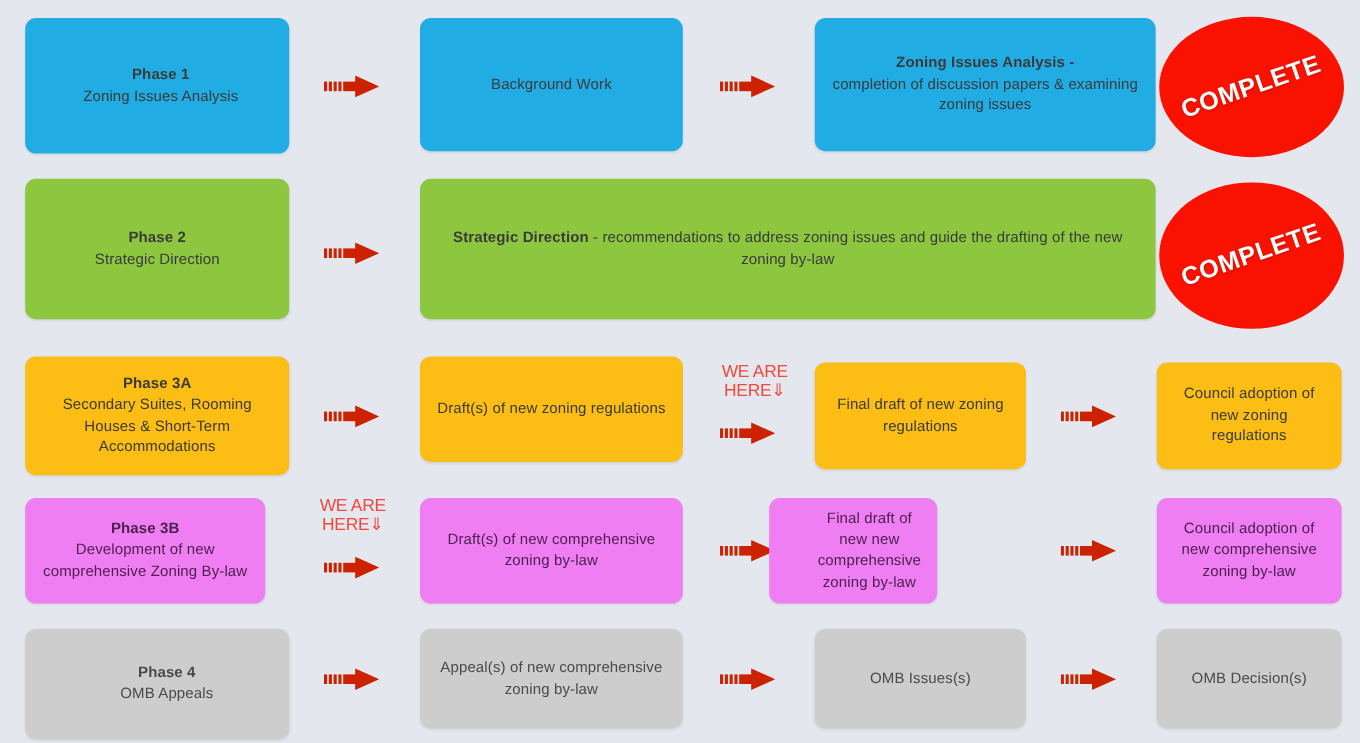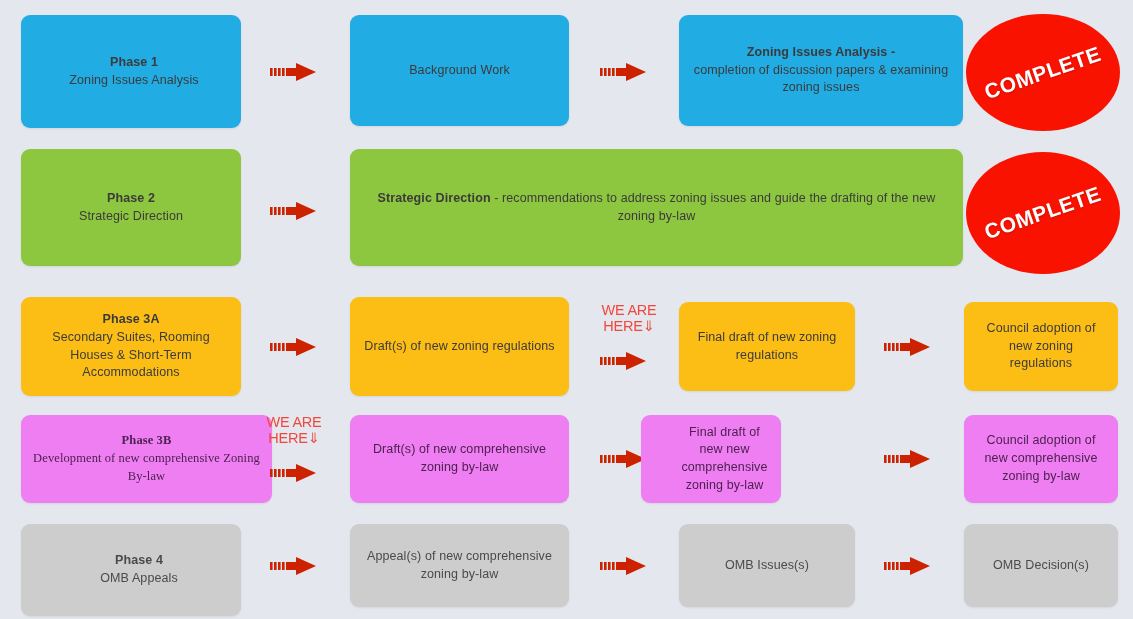--- a/index.html
+++ b/index.html
@@ -175,21 +175,21 @@
         <rect x="0" y="7" width="2.6" height="8"></rect>
         <rect x="4" y="7" width="2.6" height="8"></rect>
         <rect x="8" y="7" width="2.6" height="8"></rect>
         <rect x="12" y="7" width="2.6" height="8"></rect>
         <rect x="16" y="7" width="12" height="8"></rect>
         <polygon points="26,2 46,11 26,20"></polygon>
       </g>
     </svg>
   </div>
 
-  <div class="box c-amber" style="left:350px;top:297px;width:219px;height:99px;">
+  <div class="box c-amber" style="left:350px;top:297px;width:219px;height:88px;">
     <div class="txt">Draft(s) of new zoning regulations</div>
   </div>
 
   <div class="wah" style="left:598px;top:302px;width:62px;">
     <span>WE ARE</span>
     <span>HERE⇓</span>
   </div>
 
   <div class="arrow" style="left:600px;top:350px;">
     <svg viewBox="0 0 46 22" xmlns="http://www.w3.org/2000/svg">
@@ -218,21 +218,21 @@
         <rect x="16" y="7" width="12" height="8"></rect>
         <polygon points="26,2 46,11 26,20"></polygon>
       </g>
     </svg>
   </div>
 
   <div class="box c-amber" style="left:964px;top:302px;width:154px;height:89px;">
     <div class="txt">Council adoption of new zoning regulations</div>
   </div>
 
-  <div class="box c-pink" style="left:21px;top:415px;width:251px;height:88px;font-family:Liberation Serif, serif;">
+  <div class="box c-pink" style="left:21px;top:415px;width:200px;height:88px;">
     <div class="txt">
       <b>Phase 3B</b>
       <span class="sub">Development of new comprehensive Zoning By-law</span>
     </div>
   </div>
 
   <div class="wah" style="left:263px;top:414px;width:62px;">
     <span>WE ARE</span>
     <span>HERE⇓</span>
   </div>

